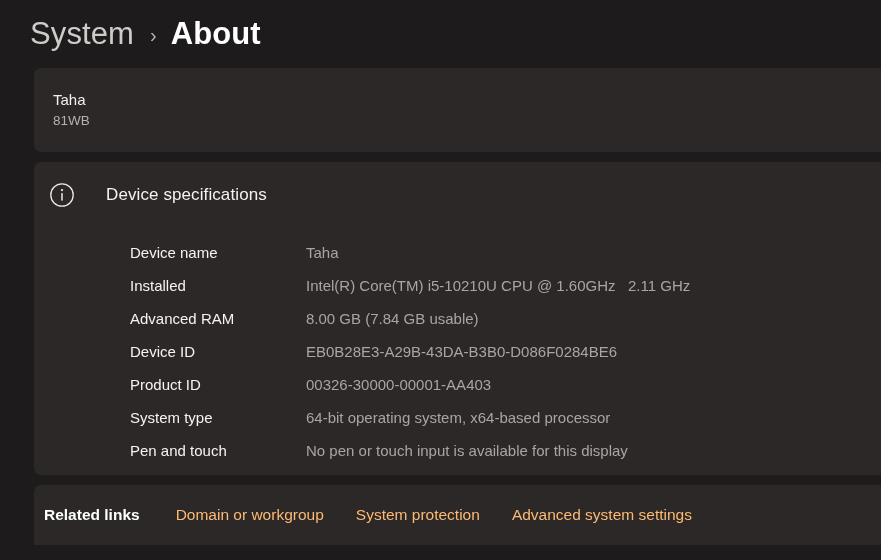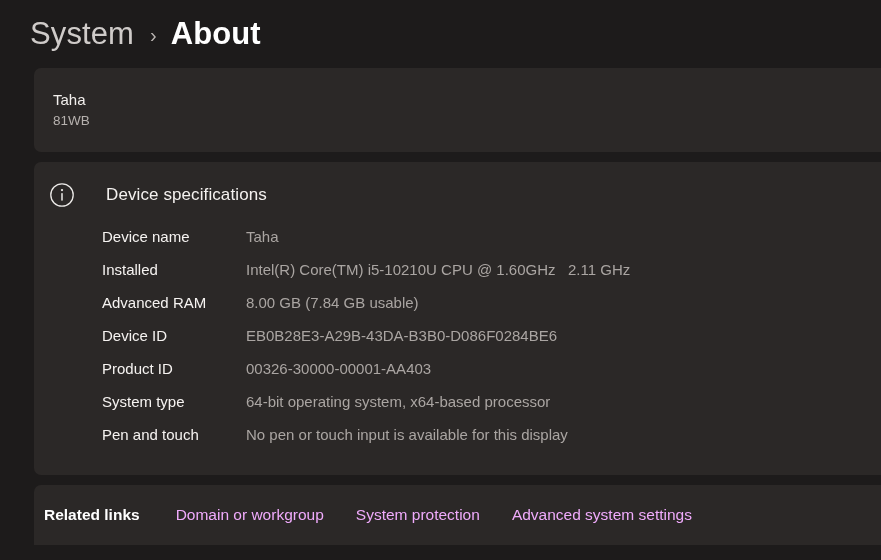--- a/index.html
+++ b/index.html
@@ -102,23 +102,24 @@
   .specs-title {
     font-size: 17px;
     font-weight: 400;
     color: #f4f1ef;
     margin-left: 31px;
     letter-spacing: 0.1px;
   }
 
   .spec-row {
     display: flex;
-    align-items: flex-start;
-    padding-left: 68px;
+    align-items: flex-end;
+    padding-left: 96px;
     height: 33px;
+    gap: 32px;
   }
   .spec-label {
     width: 144px;
     flex: 0 0 144px;
     font-size: 15px;
     font-weight: 400;
     color: #f6f3f1;
   }
   .spec-value {
     font-size: 15px;
@@ -135,21 +136,21 @@
     border-radius: 7px 0 0 0;
   }
   .related-title {
     font-size: 15.5px;
     font-weight: 700;
     color: #ffffff;
     margin-right: 36px;
   }
   .related-link {
     font-size: 15.5px;
-    color: #f0abfc;
+    color: #fdba74;
     margin-right: 32px;
     text-decoration: none;
     cursor: pointer;
   }
   .related-link:last-child { margin-right: 0; }
 </style>
 </head>
 <body>
 
 <div class="page">

